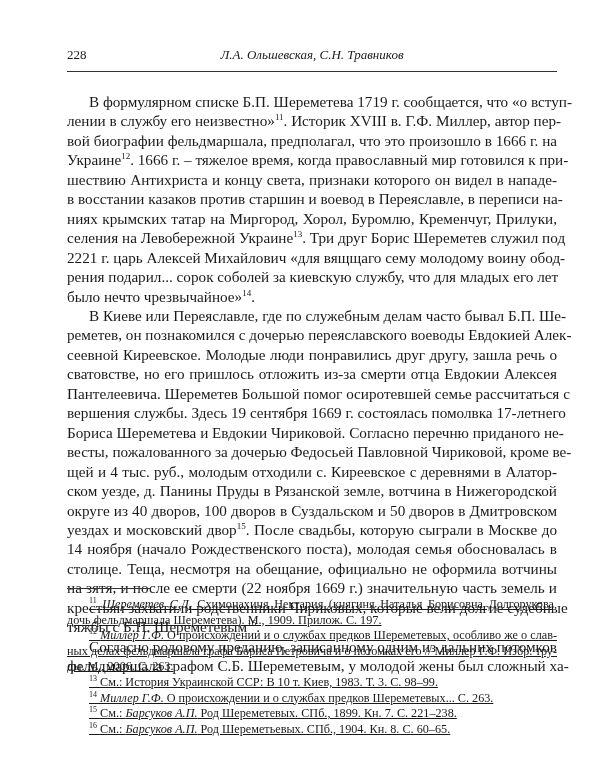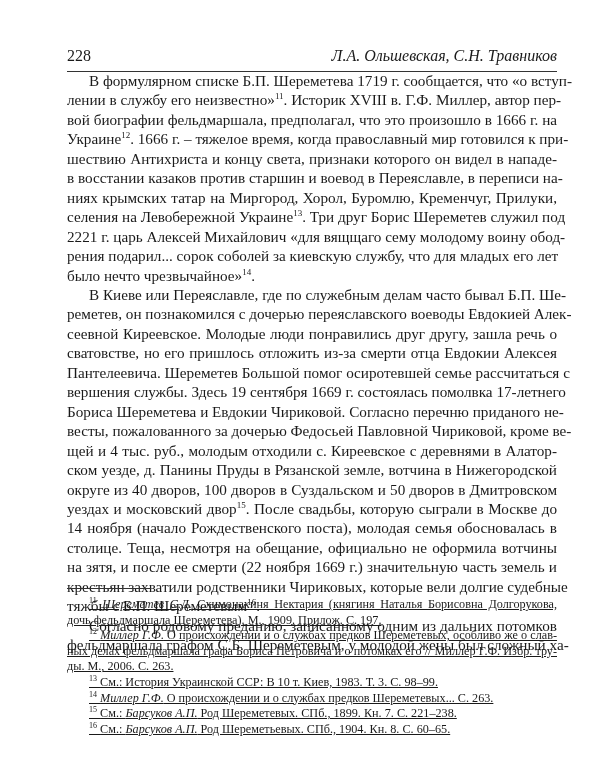--- a/index.html
+++ b/index.html
@@ -1,23 +1,23 @@
 <!DOCTYPE html>
 <html><head>
 <meta charset="utf-8">
 <style>
   html, body { margin: 0; padding: 0; background: #ffffff; }
   body { width: 600px; height: 765px; position: relative; overflow: hidden;
          font-family: "Liberation Serif", "DejaVu Serif", serif; color: #1a1a1a; }
   .page { position: absolute; left: 67px; top: 0; width: 490px; }
-  .running-head { position: absolute; top: 47px; left: 0; width: 490px; height: 18px; font-size: 16px; }
+  .running-head { position: absolute; top: 47px; left: 0; width: 490px; height: 18px; font-size: 13px; }
   .page-number { position: absolute; left: 0; top: 0; }
-  .running-title { position: absolute; left: 0; right: 0; text-align: right; font-style: italic; }
+  .running-title { position: absolute; left: 0; right: 0; text-align: center; font-style: italic; }
   .head-rule { position: absolute; top: 71px; left: 0; width: 490px; height: 0; border-top: 1px solid #333; }
-  .body-text { position: absolute; top: 71px; left: 0; width: 490px; font-size: 15.2px; line-height: 19.45px; text-align: justify; }
+  .body-text { position: absolute; top: 92px; left: 0; width: 490px; font-size: 15.2px; line-height: 19.45px; text-align: justify; }
   .body-text p { margin: 0; text-indent: 22px; }
   .body-text .line { display: block; text-align: justify; text-align-last: justify; white-space: nowrap; }
   .body-text .line.last { text-align-last: left; }
   sup { font-size: 9px; line-height: 0; vertical-align: 6px; }
   .fn-rule { position: absolute; top: 588px; left: 0; width: 84px; border-top: 1px solid #333; }
   .footnotes { position: absolute; top: 597px; left: 0; width: 490px; font-size: 12.2px; line-height: 15.6px; }
   .fn { margin: 0; text-indent: 22px; }
   .fn .line { display: block; text-align: justify; text-align-last: justify; white-space: nowrap; text-decoration: underline; }
   .fn .line.last { text-align-last: left; }
   .fn i { font-style: italic; }

